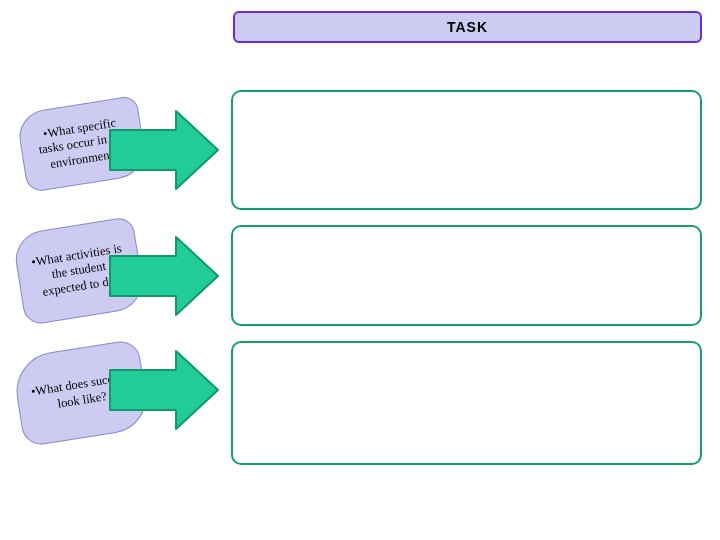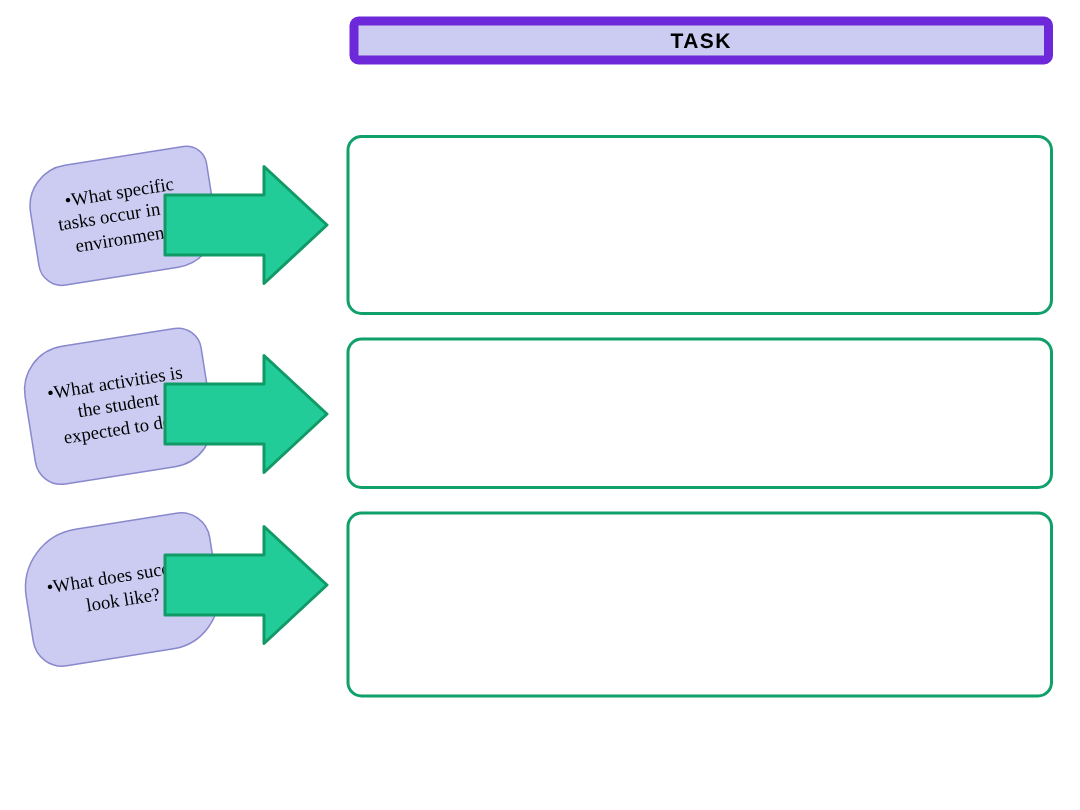--- a/index.html
+++ b/index.html
@@ -23,21 +23,21 @@
   }
 
   
   .title-box {
     position: absolute;
     left: 233px;
     top: 11px;
     width: 469px;
     height: 32px;
     background: #ccccf2;
-    border: 6px solid #6d28d9;
+    border: 2px solid #6d28d9;
     border-radius: 6px;
     box-sizing: border-box;
     display: flex;
     align-items: center;
     justify-content: center;
   }
   .title-text {
     font-family: "Liberation Sans", sans-serif;
     font-weight: bold;
     font-size: 14px;

